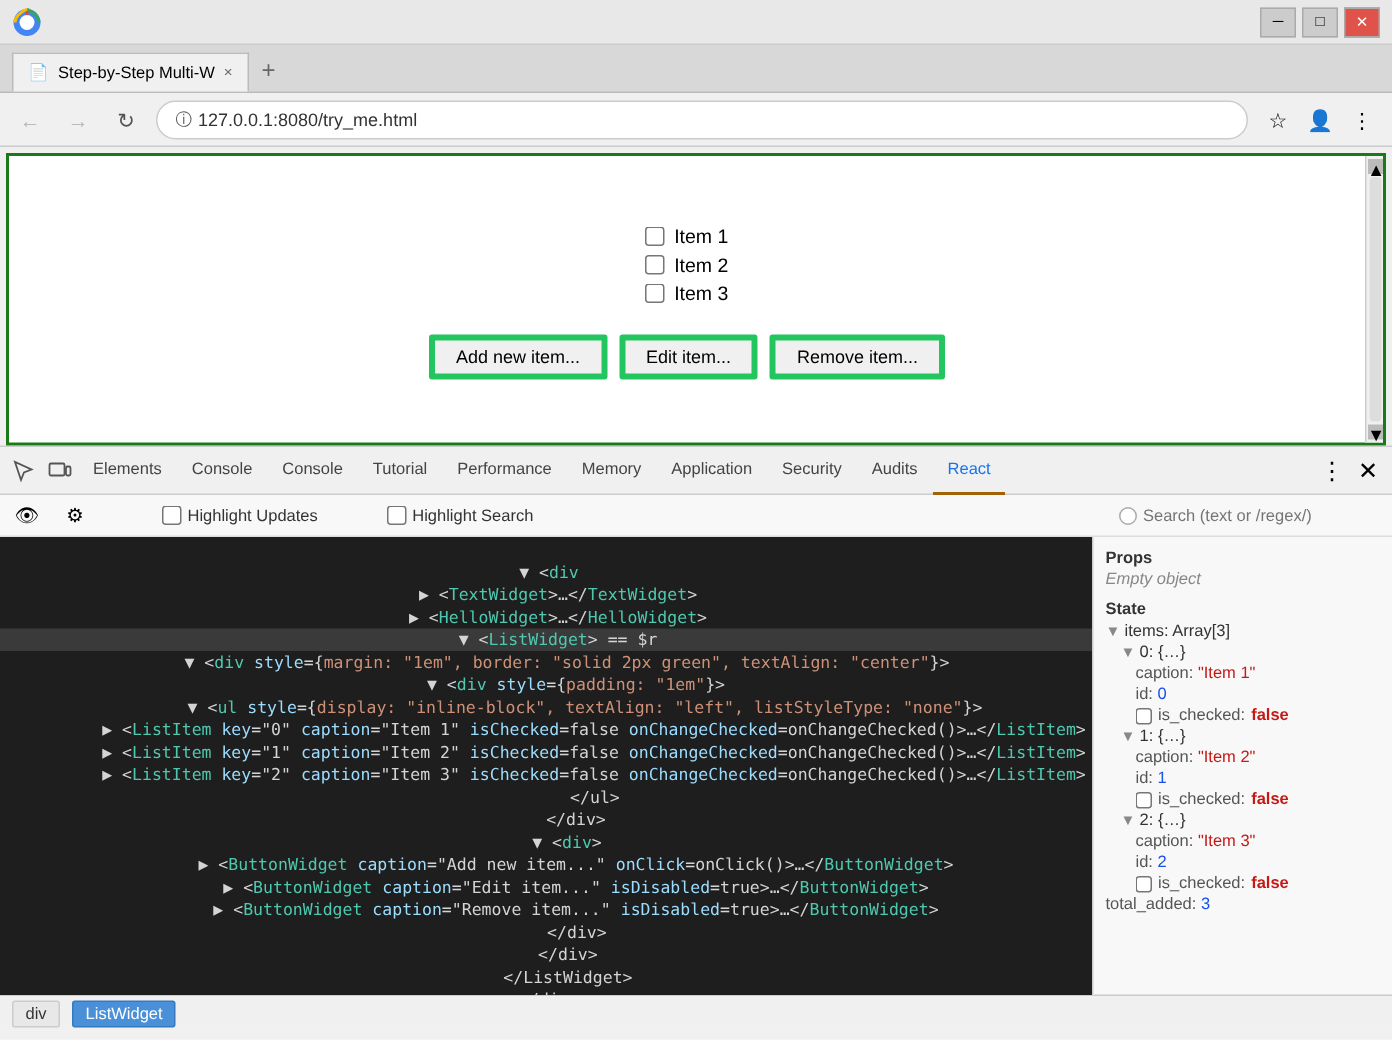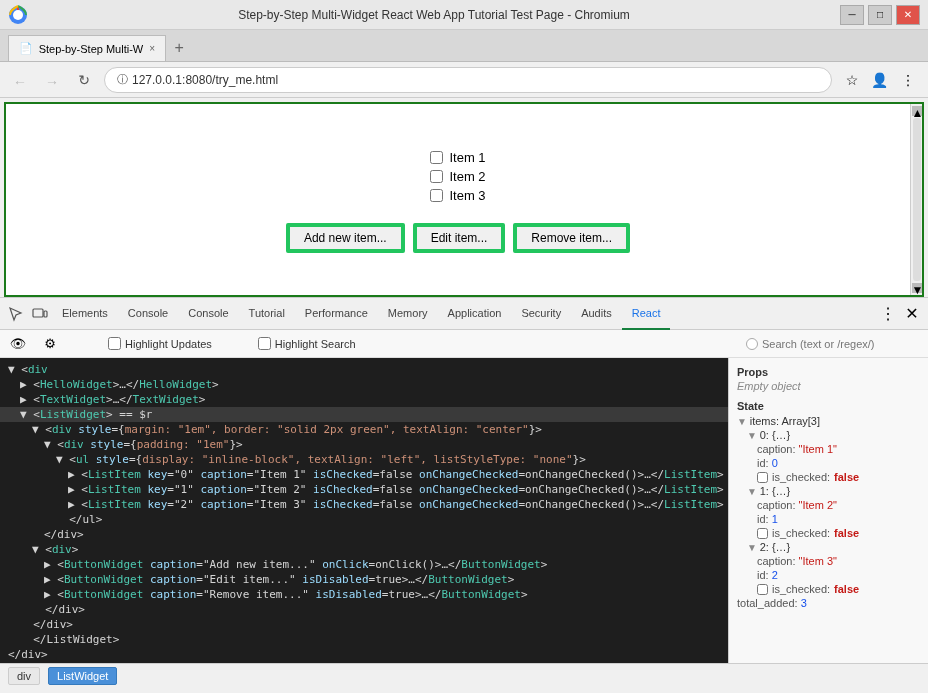--- a/index.html
+++ b/index.html
@@ -95,21 +95,21 @@
       height: 32px;
       padding: 0 4px;
     }
     .devtools-icon-btn { width: 24px; height: 24px; display: flex; align-items: center; justify-content: center; font-size: 13px; cursor: pointer; border-radius: 3px; }
     .devtools-tabs { display: flex; flex: 1; overflow: hidden; }
     .devtools-tab {
       padding: 0 10px; height: 32px; display: flex; align-items: center;
       font-size: 11px; color: #444; cursor: pointer; border-bottom: 2px solid transparent;
       white-space: nowrap;
     }
-    .devtools-tab.active { color: #1a73e8; border-bottom: 2px solid #15803d; }
+    .devtools-tab.active { color: #1a73e8; border-bottom: 2px solid #a16207; }
     .devtools-tab-more { width: 24px; height: 24px; display: flex; align-items: center; justify-content: center; font-size: 16px; cursor: pointer; }
     .devtools-close { width: 24px; height: 24px; display: flex; align-items: center; justify-content: center; font-size: 16px; cursor: pointer; }
 
     
     .react-bar {
       display: flex;
       align-items: center;
       background: #f8f8f8;
       border-bottom: 1px solid #ddd;
       height: 28px;
@@ -125,21 +125,22 @@
     .devtools-body { display: flex; flex: 1; overflow: hidden; }
 
     
     .tree-panel {
       flex: 1;
       background: #1e1e1e;
       color: #d4d4d4;
       font-family: monospace;
       font-size: 11px;
       overflow-y: auto;
-      padding: 4px 0;
+      padding: 16px 0;
+      text-align: center;
     }
 
     .tree-line { padding: 1px 4px 1px 8px; cursor: pointer; white-space: nowrap; }
     .tree-line.selected { background: #3a3a3a; }
 
     
     .right-panel {
       width: 200px;
       background: #f8f8f8;
       border-left: 1px solid #ccc;
@@ -184,21 +185,20 @@
 <div class="titlebar">
   <div style="display:flex;align-items:center;gap:6px;">
     <svg width="20" height="20" viewBox="0 0 20 20">
       <circle cx="10" cy="10" r="9" fill="#4285f4"></circle>
       <circle cx="10" cy="10" r="5" fill="white"></circle>
       <path d="M10 1 L10 5" stroke="#ea4335" stroke-width="2"></path>
       <path d="M10 1 Q18 5 18 10" stroke="#34a853" stroke-width="2" fill="none"></path>
       <path d="M10 1 Q2 5 2 10" stroke="#fbbc05" stroke-width="2" fill="none"></path>
     </svg>
   </div>
-  <span class="titlebar-title">Step-by-Step Multi-Widget React Web App Tutorial Test Page - Chromium</span>
   <div class="titlebar-controls">
     <div class="titlebar-btn">─</div>
     <div class="titlebar-btn">□</div>
     <div class="titlebar-btn" style="background:#e0534a;color:white;">✕</div>
   </div>
 </div>
 
 <div class="tabbar">
   <div class="tab">
     <span style="font-size:11px;">📄</span>
@@ -320,24 +320,24 @@
     </div>
   </div>
 
   <div class="devtools-body">
 
     <div class="tree-panel">
       <div class="tree-line">
         <span style="color:#d4d4d4;">▼ &lt;</span><span style="color:#4ec9b0;">div</span>
       </div>
       <div class="tree-line">
+        <span style="margin-left:12px;">▶ &lt;</span><span style="color:#4ec9b0;">TextWidget</span><span>&gt;…&lt;/</span><span style="color:#4ec9b0;">TextWidget</span><span>&gt;</span>
+      </div>
+      <div class="tree-line">
         <span style="margin-left:12px;">▶ &lt;</span><span style="color:#4ec9b0;">HelloWidget</span><span>&gt;…&lt;/</span><span style="color:#4ec9b0;">HelloWidget</span><span>&gt;</span>
-      </div>
-      <div class="tree-line">
-        <span style="margin-left:12px;">▶ &lt;</span><span style="color:#4ec9b0;">TextWidget</span><span>&gt;…&lt;/</span><span style="color:#4ec9b0;">TextWidget</span><span>&gt;</span>
       </div>
       <div class="tree-line selected">
         <span style="margin-left:12px;">▼ &lt;</span><span style="color:#4ec9b0;">ListWidget</span><span>&gt; == $r</span>
       </div>
       <div class="tree-line">
         <span style="margin-left:24px;">▼ &lt;</span><span style="color:#4ec9b0;">div</span><span style="color:#9cdcfe;"> style</span><span>={</span><span style="color:#ce9178;">margin: "1em", border: "solid 2px green", textAlign: "center"</span><span>}&gt;</span>
       </div>
       <div class="tree-line">
         <span style="margin-left:36px;">▼ &lt;</span><span style="color:#4ec9b0;">div</span><span style="color:#9cdcfe;"> style</span><span>={</span><span style="color:#ce9178;">padding: "1em"</span><span>}&gt;</span>
       </div>

